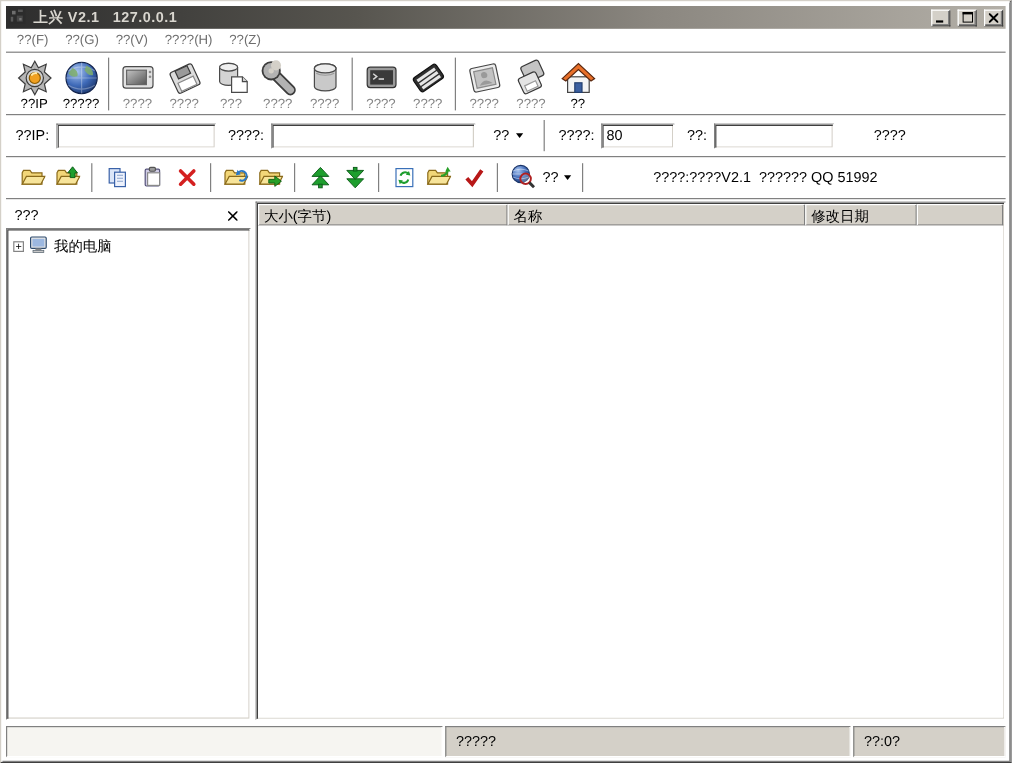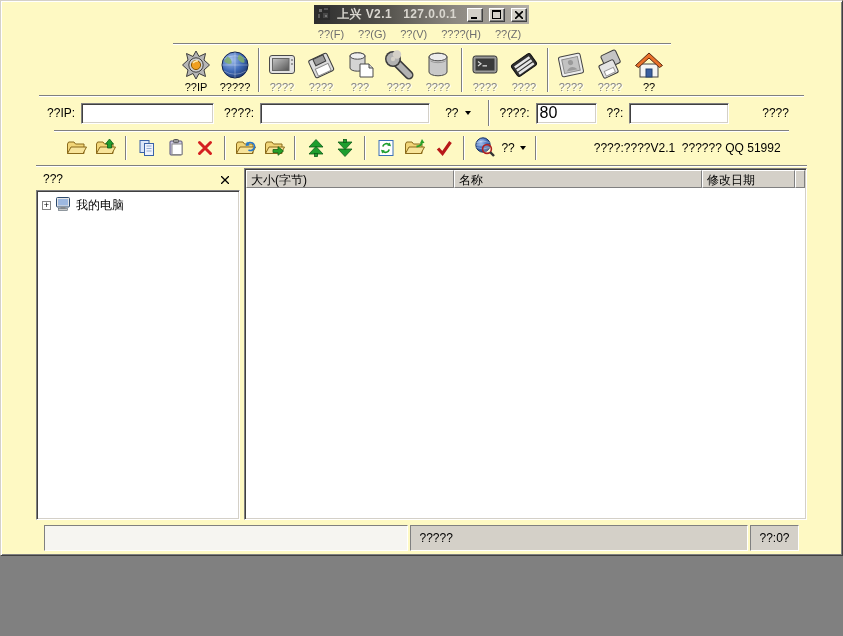--- a/index.html
+++ b/index.html
@@ -1,23 +1,23 @@
 <!DOCTYPE html>
 <html><head>
 <meta charset="utf-8">
 <style>
   html,body{margin:0;padding:0;background:#808080;}
   body{width:843px;height:636px;font-family:"Liberation Sans",sans-serif;font-size:12px;overflow:hidden;}
   *{box-sizing:border-box;}
   .pre{white-space:pre;}
 
-  .window{width:843px;height:556px;background:#fef9c3;padding:4px;
+  .window{width:843px;height:636px;background:#ffffff;padding:4px;
     border:1px solid;border-color:#d4d0c8 #404040 #404040 #d4d0c8;
     box-shadow:inset 1px 1px 0 #fff, inset -1px -1px 0 #808080;
-    display:flex;flex-direction:column;align-items:center;}
+    display:flex;flex-direction:column;}
 
   
   .titlebar{height:19px;flex:0 0 19px;background:linear-gradient(90deg,#2d2d2d 0%,#57554f 35%,#8b8780 65%,#b3afa7 100%);
     display:flex;align-items:center;padding:0 2px;gap:4px;}
   .title-text{color:#d9d6cf;font-weight:bold;font-size:12px;letter-spacing:.4px;margin-left:2px;}
   .tb-spacer{flex:1;}
   .win-btn{width:16px;height:14px;background:#d4d0c8;border:1px solid;border-color:#fff #404040 #404040 #fff;
     box-shadow:inset -1px -1px 0 #808080;display:flex;align-items:center;justify-content:center;padding:0;margin-left:2px;}
   .win-btn svg{display:block;}
 
@@ -33,21 +33,21 @@
   .tb-lbl{font-size:11px;color:#000;line-height:12px;}
   .tb-btn.disabled .tb-lbl{color:#848484;text-shadow:1px 1px 0 #fff;}
   .tb-sep{width:2px;height:44px;border-left:1px solid #808080;border-right:1px solid #fff;margin:1px 3px 0 3px;}
 
   
   .addressbar{height:35px;flex:0 0 35px;border-top:1px solid #808080;box-shadow:inset 0 1px 0 #fff;
     display:flex;align-items:center;padding:0 8px;}
   .fld-label{margin-right:6px;}
   .txt{height:21px;background:#fff;border:1px solid;border-color:#808080 #fff #fff #808080;
     box-shadow:inset 1px 1px 0 #404040, inset -1px -1px 0 #d4d0c8;
-    font-family:"Liberation Sans",sans-serif;font-size:16px;padding:0 3px;outline:none;}
+    font-family:"Liberation Sans",sans-serif;font-size:12px;padding:0 3px;outline:none;}
   .combo-flat{display:flex;align-items:center;gap:6px;padding:3px 6px;margin-left:8px;background:none;border:1px solid transparent;font-size:12px;}
   .caret{width:0;height:0;border-left:3.5px solid transparent;border-right:3.5px solid transparent;border-top:4px solid #000;}
   .v-sep{width:2px;height:26px;border-left:1px solid #808080;border-right:1px solid #fff;margin:0 10px;}
   .flat-btn{background:none;border:1px solid transparent;font-size:12px;padding:3px 6px;}
 
   
   .toolbar-file{height:35px;flex:0 0 35px;border-top:1px solid #808080;box-shadow:inset 0 1px 0 #fff;
     display:flex;align-items:center;padding:0 8px;}
   .sb{width:29px;height:27px;display:flex;align-items:center;justify-content:center;background:none;border:1px solid transparent;padding:0;}
   .sb svg{display:block;}

